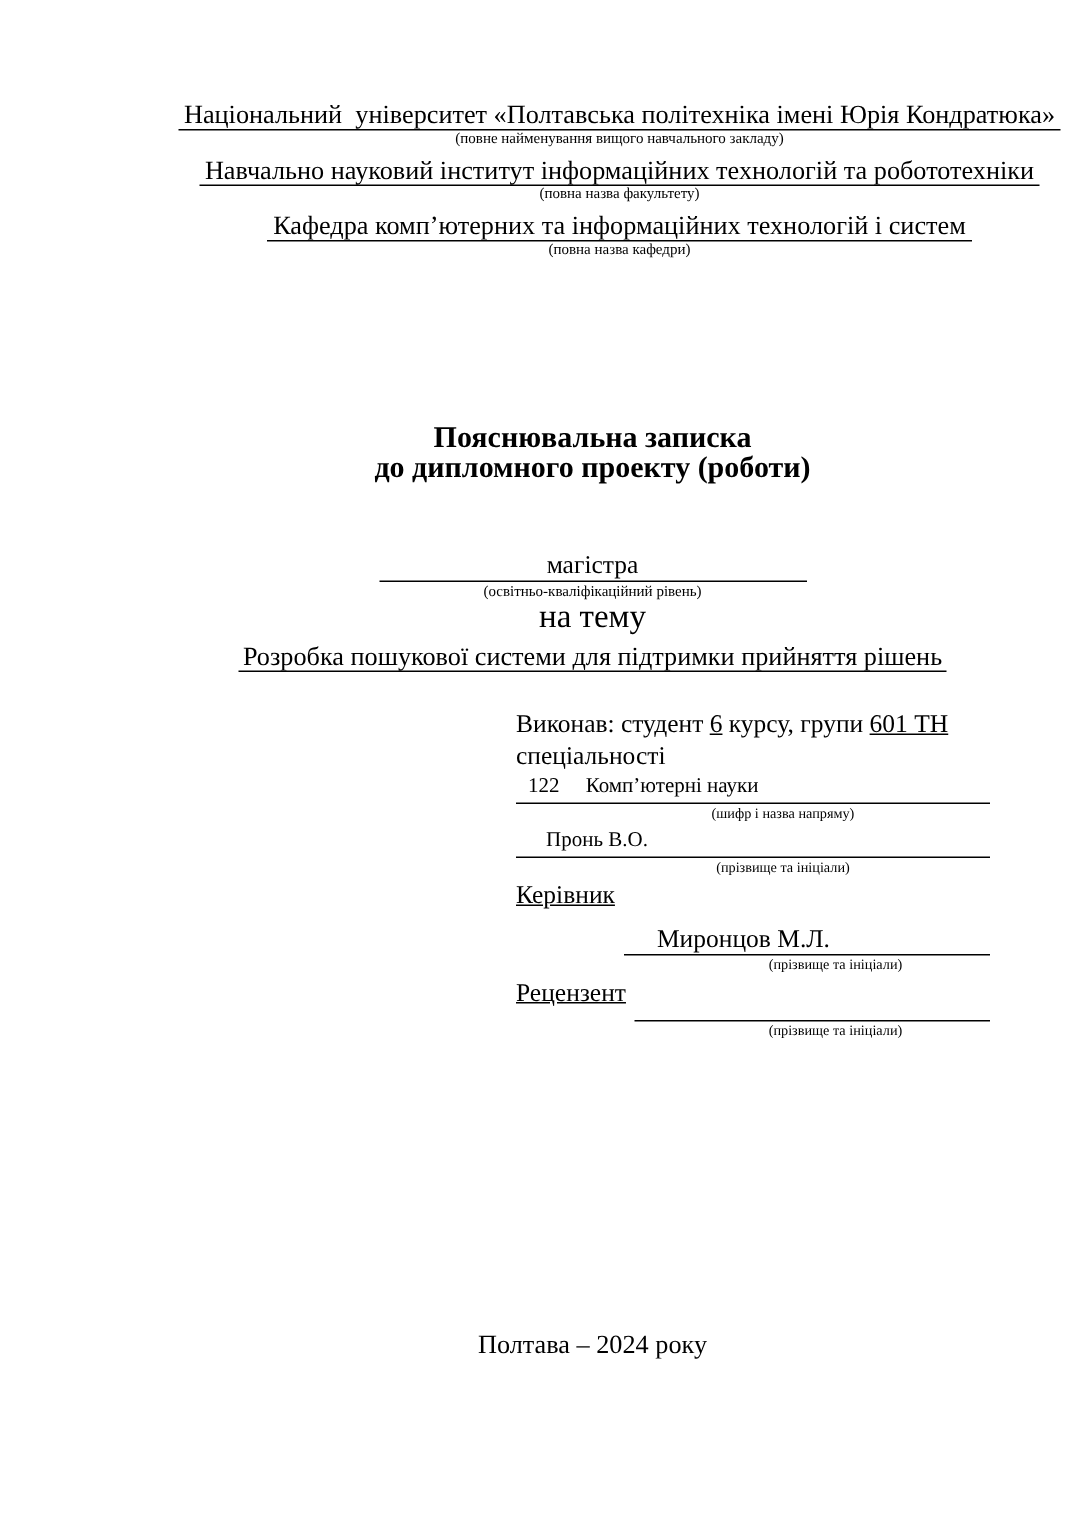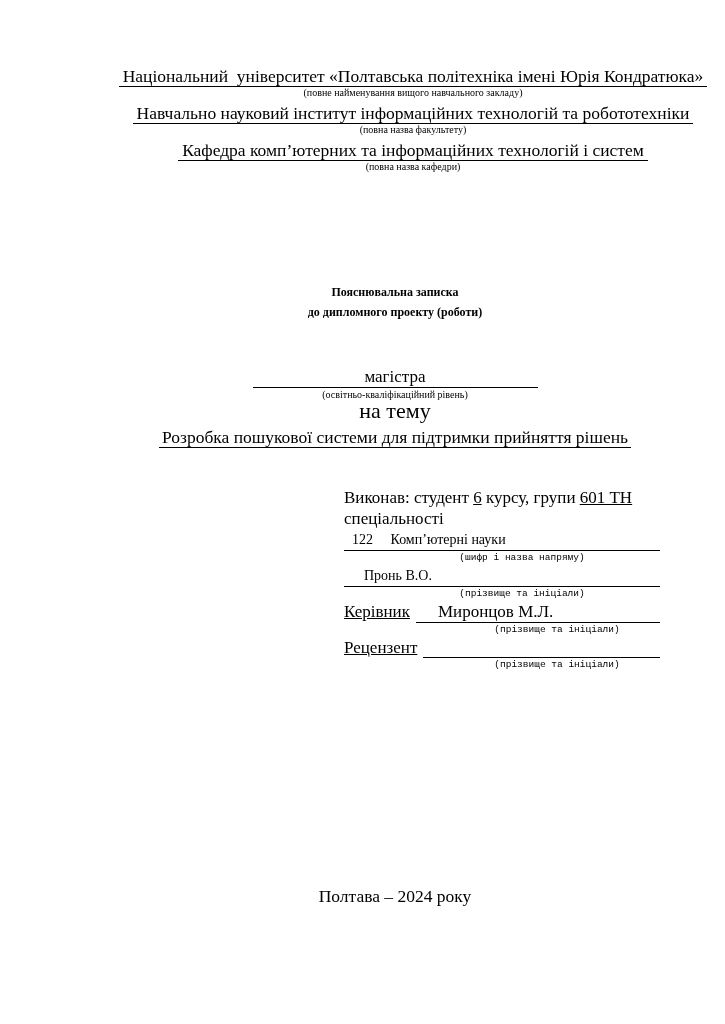--- a/index.html
+++ b/index.html
@@ -22,51 +22,52 @@
   }
 
   
   .doc-header { position:absolute; top:66px; left:0; width:100%; text-align:center;margin-left:18px; }
   .doc-line   { font-size:17.5px; line-height:20px; white-space:pre-wrap; }
   .doc-line .u { border-bottom:1px solid #000; padding:0 4px; }
   .doc-caption { font-size:10px; line-height:13px; margin-bottom:4px; white-space:pre-wrap; }
 
   
   .title-block { position:absolute; top:282px; left:0; width:100%; text-align:center; }
-  .title-bold  { font-size:12px; font-weight:bold; line-height:20px; }
+  .title-bold  { font-size:20px; font-weight:bold; line-height:20px; }
   .degree-row  { line-height:21px; font-size:17px; }
   .degree-box  { display:inline-block; width:285px; border-bottom:1px solid #000; text-align:center;margin-top:44px; }
   .degree-caption { font-size:10px; line-height:13px; }
   .theme-label { font-size:22px; line-height:19px; }
   .theme-row   { margin-top:7px; font-size:17.5px; line-height:20px;text-align:center; }
   .theme-row .u { border-bottom:1px solid #000; padding:0 3px; }
 
   
-  .credentials { position:absolute; top:487px; left:247px; width:316px; }
+  .credentials { position:absolute; top:472px; left:247px; width:316px; }
   .cred-line { font-size:17px; line-height:21px; white-space:pre-wrap; }
   .cred-line .u { text-decoration:underline; }
   .fill-line {
     font-size:14px; line-height:21px;
     border-bottom:1px solid #000;
     white-space:pre; padding-left:8px;
   }
   .name-line { padding-left:20px; }
   .cap {
     font-size:9.5px; line-height:14px;
-    text-align:center; white-space:pre;font-family:Liberation Mono, monospace;
+    text-align:center; white-space:pre;
   }
   .cap-shift { padding-left:40px; }
   .cap-right { padding-left:110px; }
   .flex-row { display:flex; align-items:stretch; font-size:17px; line-height:21px; }
   .flex-row .label { flex:0 0 auto; white-space:pre;text-decoration:underline; }
   .flex-row .blank {
     flex:1 1 auto;
     border-bottom:1px solid #000;
     margin-left:6px; padding-left:22px;
     white-space:pre;
+    margin-top:29px;
   }
 
   
   .doc-footer {
     position:absolute; top:886px; left:0; width:100%;
     text-align:center; font-size:17.5px; line-height:20px;
   }
 </style>
 </head>
 <body>

